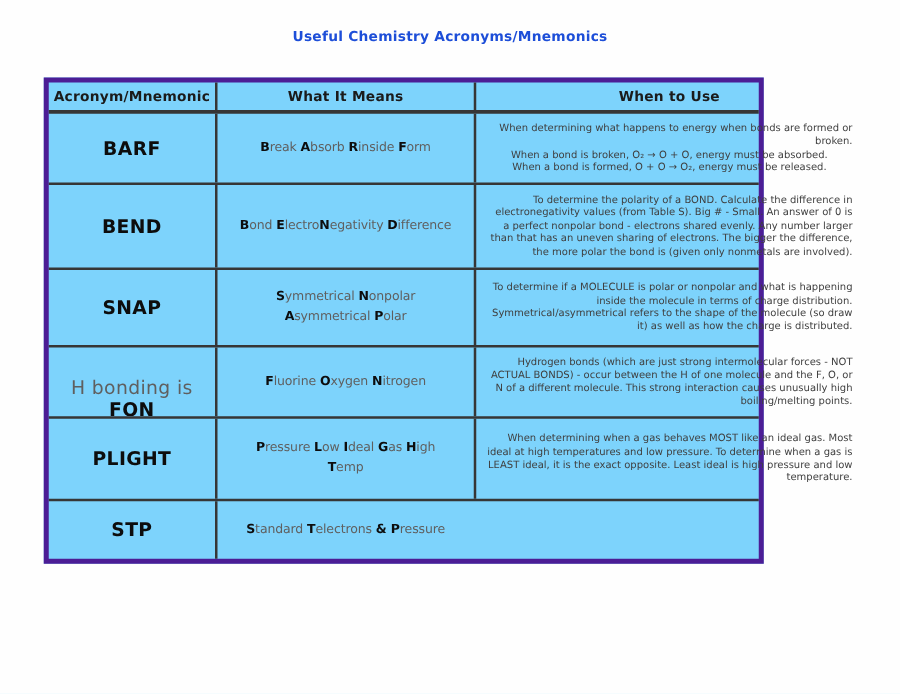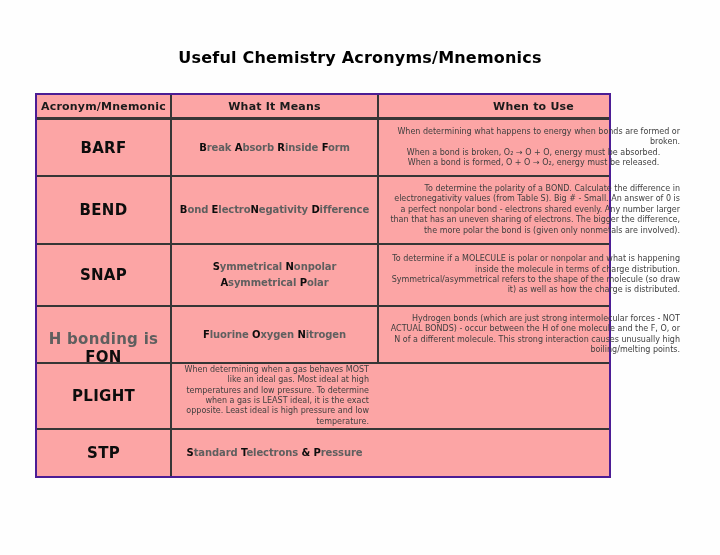--- a/index.html
+++ b/index.html
@@ -3,26 +3,26 @@
 <meta charset="utf-8">
 <style>
   html,body{margin:0;padding:0;}
   body{
     width:720px;height:555px;background:#ffffff;overflow:hidden;
     font-family:"DejaVu Sans","Liberation Sans",sans-serif;
     -webkit-font-smoothing:antialiased;
   }
   .page{position:relative;width:720px;height:555px;background:#fefefe;}
   .title{
-    padding-top:48px;text-align:center;font-size:16px;font-weight:700;
-    color:#000000;letter-spacing:0.2px;
+    padding-top:23px;text-align:center;font-size:11px;font-weight:700;
+    color:#1d4ed8;letter-spacing:0.2px;
   }
   .table{
     margin:26px 0 0 35px;width:576px;box-sizing:border-box;
-    border:2px solid #4c1d95;background:#fca5a5;
+    border:4px solid #4c1d95;background:#7dd3fc;
   }
   .trow{display:grid;grid-template-columns:133px 207px 311px;box-sizing:border-box;}
   .trow{border-bottom:2px solid #363636;}
   .trow.thead{height:25px;border-bottom:3px solid #363636;}
   .trow.r0{height:57px;}
   .trow.r1{height:68px;}
   .trow.r2{height:62px;}
   .trow.r3{height:57px;}
   .trow.r4{height:66px;}
   .trow.r5{height:46px;border-bottom:none;}
@@ -30,21 +30,21 @@
     box-sizing:border-box;display:flex;flex-direction:column;
     align-items:center;justify-content:center;text-align:center;
     padding:2px 6px;overflow:hidden;
   }
   .cell + .cell{border-left:2px solid #363636;}
   .th{font-size:11px;font-weight:700;color:#1b1b1b;letter-spacing:0.2px;}
   .acr{font-size:15px;letter-spacing:0.3px;}
   .mean{font-size:10px;letter-spacing:-0.1px;}
   .mline{line-height:1.6;}
   .b{font-weight:700;color:#0d0d0d;}
-  .r{font-weight:700;color:#5f5f5f;margin-top:27px;}
+  .r{font-weight:400;color:#5f5f5f;margin-top:27px;}
   .use{font-size:8px;color:#3f3f3f;line-height:1.3;padding:3px 8px;}
   .upara{margin:0;text-align:right;}
 </style>
 </head>
 <body>
 
 <div class="page">
   <div class="title">Useful Chemistry Acronyms/Mnemonics</div>
   <div class="table">
       <div class="trow thead">
@@ -98,20 +98,24 @@
           <div class="mline"><span class="b">F</span><span class="r">luorine </span><span class="b">O</span><span class="r">xygen </span><span class="b">N</span><span class="r">itrogen</span></div>
         </div>
         <div class="cell use">
           <div class="upara">Hydrogen bonds (which are just strong intermolecular forces - NOT ACTUAL BONDS) - occur between the H of one molecule and the F, O, or N of a different molecule.  This strong interaction causes unusually high boiling/melting points.</div>
         </div>
       </div>
       <div class="trow r4">
         <div class="cell acr">
           <span class="b">PLIGHT</span>
         </div>
+        <div class="cell mean">
+          <div class="mline"><span class="b">P</span><span class="r">ressure </span><span class="b">L</span><span class="r">ow </span><span class="b">I</span><span class="r">deal </span><span class="b">G</span><span class="r">as </span><span class="b">H</span><span class="r">igh</span></div>
+          <div class="mline"><span class="b">T</span><span class="r">emp</span></div>
+        </div>
         <div class="cell use">
           <div class="upara">When determining when a gas behaves MOST like an ideal gas.  Most ideal at high temperatures and low pressure.  To determine when a gas is LEAST ideal, it is the exact opposite.  Least ideal is high pressure and low temperature.</div>
         </div>
       </div>
       <div class="trow r5">
         <div class="cell acr">
           <span class="b">STP</span>
         </div>
         <div class="cell mean">
           <div class="mline"><span class="b">S</span><span class="r">tandard </span><span class="b">T</span><span class="r">electrons </span><span class="b">&amp; </span><span class="r"></span><span class="b">P</span><span class="r">ressure</span></div>

